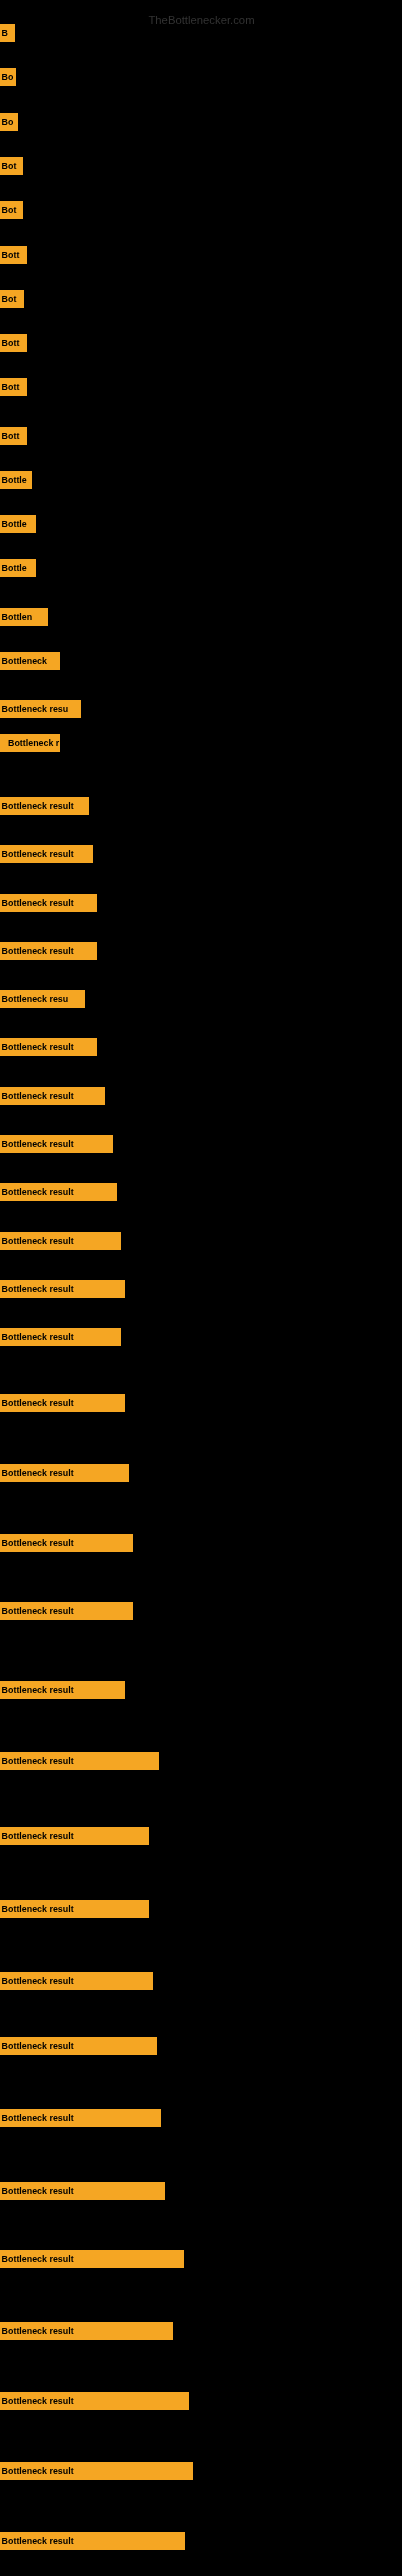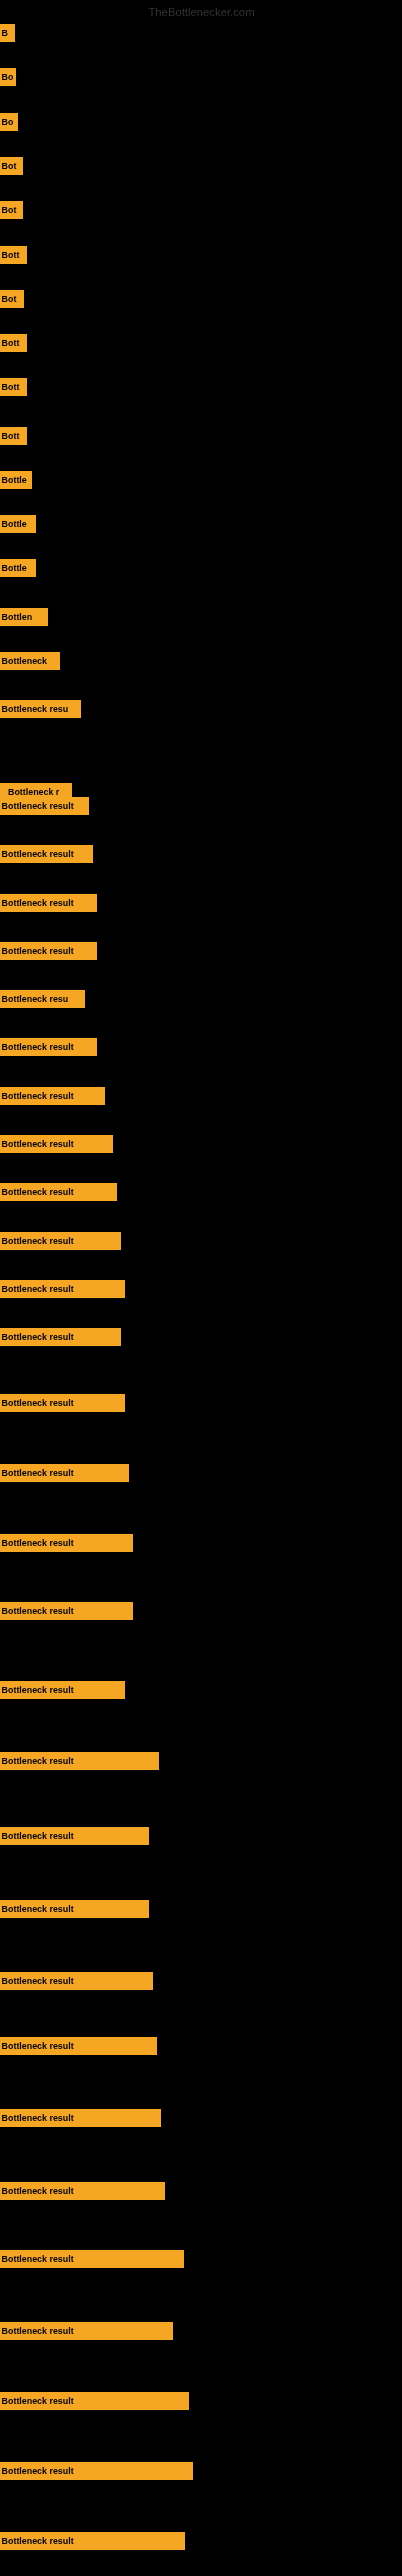--- a/index.html
+++ b/index.html
@@ -9,21 +9,21 @@
     }
     body {
       background-color: #000;
       width: 403px;
       min-height: 2576px;
       font-family: Arial, sans-serif;
       position: relative;
     }
     .site-title {
       position: absolute;
-      top: 4px;
+      top: 12px;
       left: 50%;
       transform: translateX(-50%);
       color: #333;
       font-size: 11.3px;
       white-space: nowrap;
       background: #000;
       padding: 1.6px 4px;
     }
     .bottleneck-bar {
       position: absolute;
@@ -55,21 +55,21 @@
     <div class="bottleneck-bar" style="top: 290px; width: 24px;">Bot</div>
     <div class="bottleneck-bar" style="top: 334px; width: 26.6px;">Bott</div>
     <div class="bottleneck-bar" style="top: 378px; width: 26.6px;">Bott</div>
     <div class="bottleneck-bar" style="top: 427px; width: 26.6px;">Bott</div>
     <div class="bottleneck-bar" style="top: 471px; width: 32px;">Bottle</div>
     <div class="bottleneck-bar" style="top: 515px; width: 36px;">Bottle</div>
     <div class="bottleneck-bar" style="top: 559px; width: 36px;">Bottle</div>
     <div class="bottleneck-bar" style="top: 608px; width: 48px;">Bottlen</div>
     <div class="bottleneck-bar" style="top: 652px; width: 60px;">Bottleneck</div>
     <div class="bottleneck-bar" style="top: 700px; width: 81px;">Bottleneck resu</div>
-    <div class="bottleneck-bar" style="top: 783px; width: 72px; padding-left: 8px;">Bottleneck r</div>
+    <div class="bottleneck-bar" style="top: 734px; width: 60px; padding-left: 8px;">Bottleneck r</div>
     <div class="bottleneck-bar" style="top: 797px; width: 89px;">Bottleneck result</div>
     <div class="bottleneck-bar" style="top: 845px; width: 93px;">Bottleneck result</div>
     <div class="bottleneck-bar" style="top: 894px; width: 97px;">Bottleneck result</div>
     <div class="bottleneck-bar" style="top: 942px; width: 97px;">Bottleneck result</div>
     <div class="bottleneck-bar" style="top: 990px; width: 85px;">Bottleneck resu</div>
     <div class="bottleneck-bar" style="top: 1038px; width: 97px;">Bottleneck result</div>
     <div class="bottleneck-bar" style="top: 1087px; width: 105px;">Bottleneck result</div>
     <div class="bottleneck-bar" style="top: 1135px; width: 113px;">Bottleneck result</div>
     <div class="bottleneck-bar" style="top: 1183px; width: 117px;">Bottleneck result</div>
     <div class="bottleneck-bar" style="top: 1232px; width: 121px;">Bottleneck result</div>

